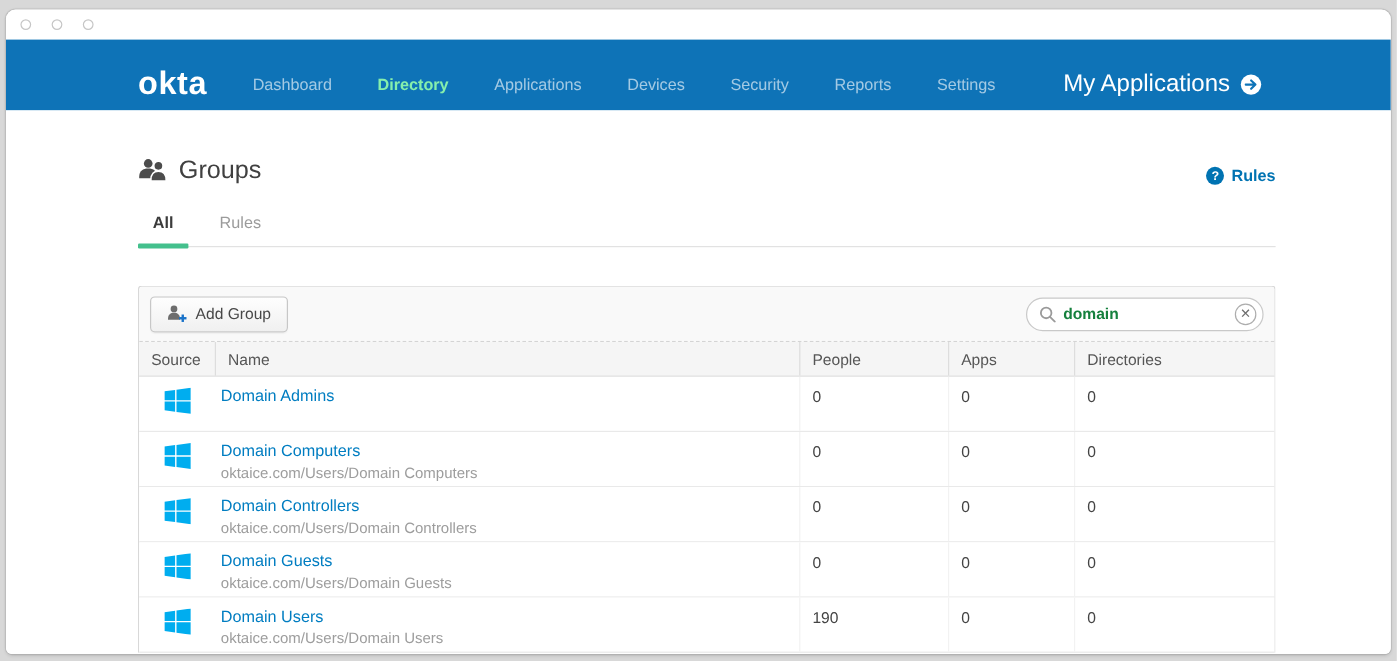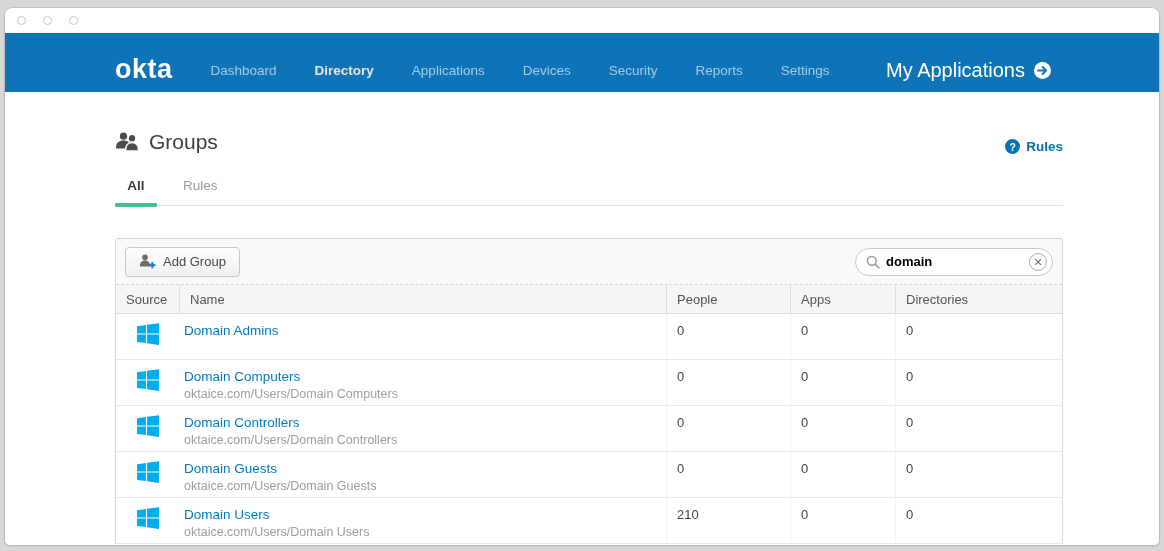--- a/index.html
+++ b/index.html
@@ -34,21 +34,21 @@
   }
   .logo {
     color:#fff; font-size:27px; font-weight:bold; letter-spacing:0.5px;
     line-height:1; margin-top:-3px;
   }
   .nav-items { display:flex; margin-left:38px; }
   .nav-item {
     color:rgba(255,255,255,0.62); font-size:13.5px; margin-right:38px;
     cursor:pointer; white-space:nowrap;
   }
-  .nav-item.active { color:#e5e5e5; font-weight:bold; }
+  .nav-item.active { color:#86efac; font-weight:bold; }
   .my-apps {
     margin-left:auto; margin-right:108px; display:flex; align-items:center;
     gap:9px; color:#fff; font-size:20px; cursor:pointer; white-space:nowrap;
   }
   .my-apps-arrow {
     width:17px; height:17px; border-radius:50%; background:#fff;
     display:flex; align-items:center; justify-content:center; flex:0 0 auto;
   }
 
   
@@ -95,21 +95,21 @@
     font-family:"Liberation Sans", sans-serif; font-size:13px; color:#484848;
     box-shadow:0 1px 1px rgba(0,0,0,0.04);
   }
   .search-box {
     margin-left:auto; width:198px; height:28px; border:1px solid #c9c9c9;
     border-radius:14px; background:#fff; display:flex; align-items:center;
     padding:0 5px 0 10px;
   }
   .search-input {
     border:none; outline:none; background:transparent; flex:1; min-width:0;
-    font-family:"Liberation Sans", sans-serif; font-size:13px; color:#000000;
+    font-family:"Liberation Sans", sans-serif; font-size:13px; color:#15803d;
     margin-left:6px; font-weight:bold;
   }
   .search-clear {
     width:18px; height:18px; border-radius:50%; border:1px solid #adadad;
     color:#6e6e6e; font-size:11px; line-height:16px; text-align:center;
     cursor:pointer; background:#fff; flex:0 0 auto;
   }
 
   .thead {
     display:grid; grid-template-columns:63px 487px 124px 105px 1fr;
@@ -315,21 +315,21 @@
                     <g fill="#00adef">
                       <path d="M0 12.5L35.7 7.6v34.2H0z"></path>
                       <path d="M40.3 7L88 .5v41.3H40.3z"></path>
                       <path d="M0 46.2h35.7v34.2L0 75.5z"></path>
                       <path d="M40.3 46.2H88v41.3L40.3 81z"></path>
                     </g>
                   </svg>
                 </span>
               </div>
             <div class="td-name"><a class="group-link">Domain Users</a><div class="group-path">oktaice.com/Users/Domain Users</div></div>
-            <div class="td-num">210</div>
+            <div class="td-num">190</div>
             <div class="td-num">0</div>
             <div class="td-num">0</div>
           </div>
 
         </div>
       </div>
     </div>
 
   </div>
 </div>

